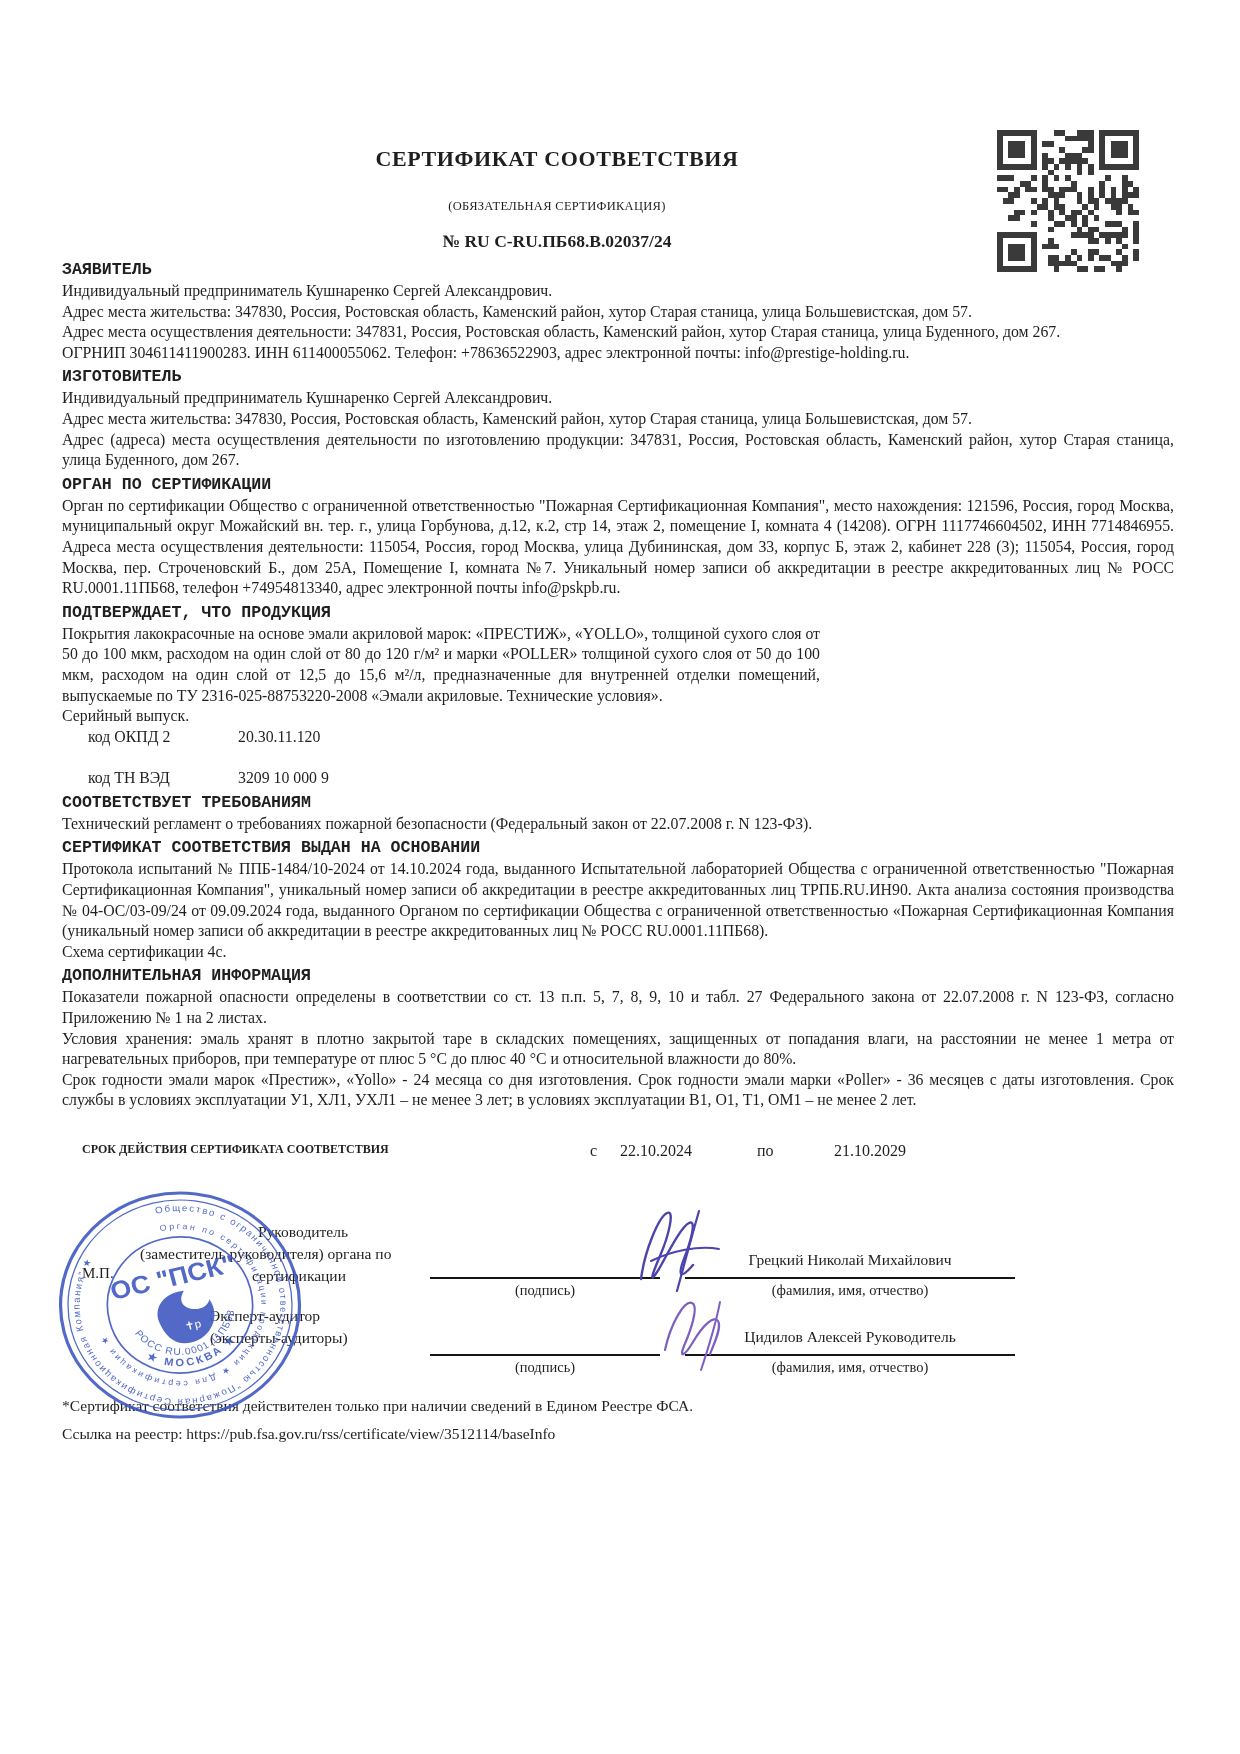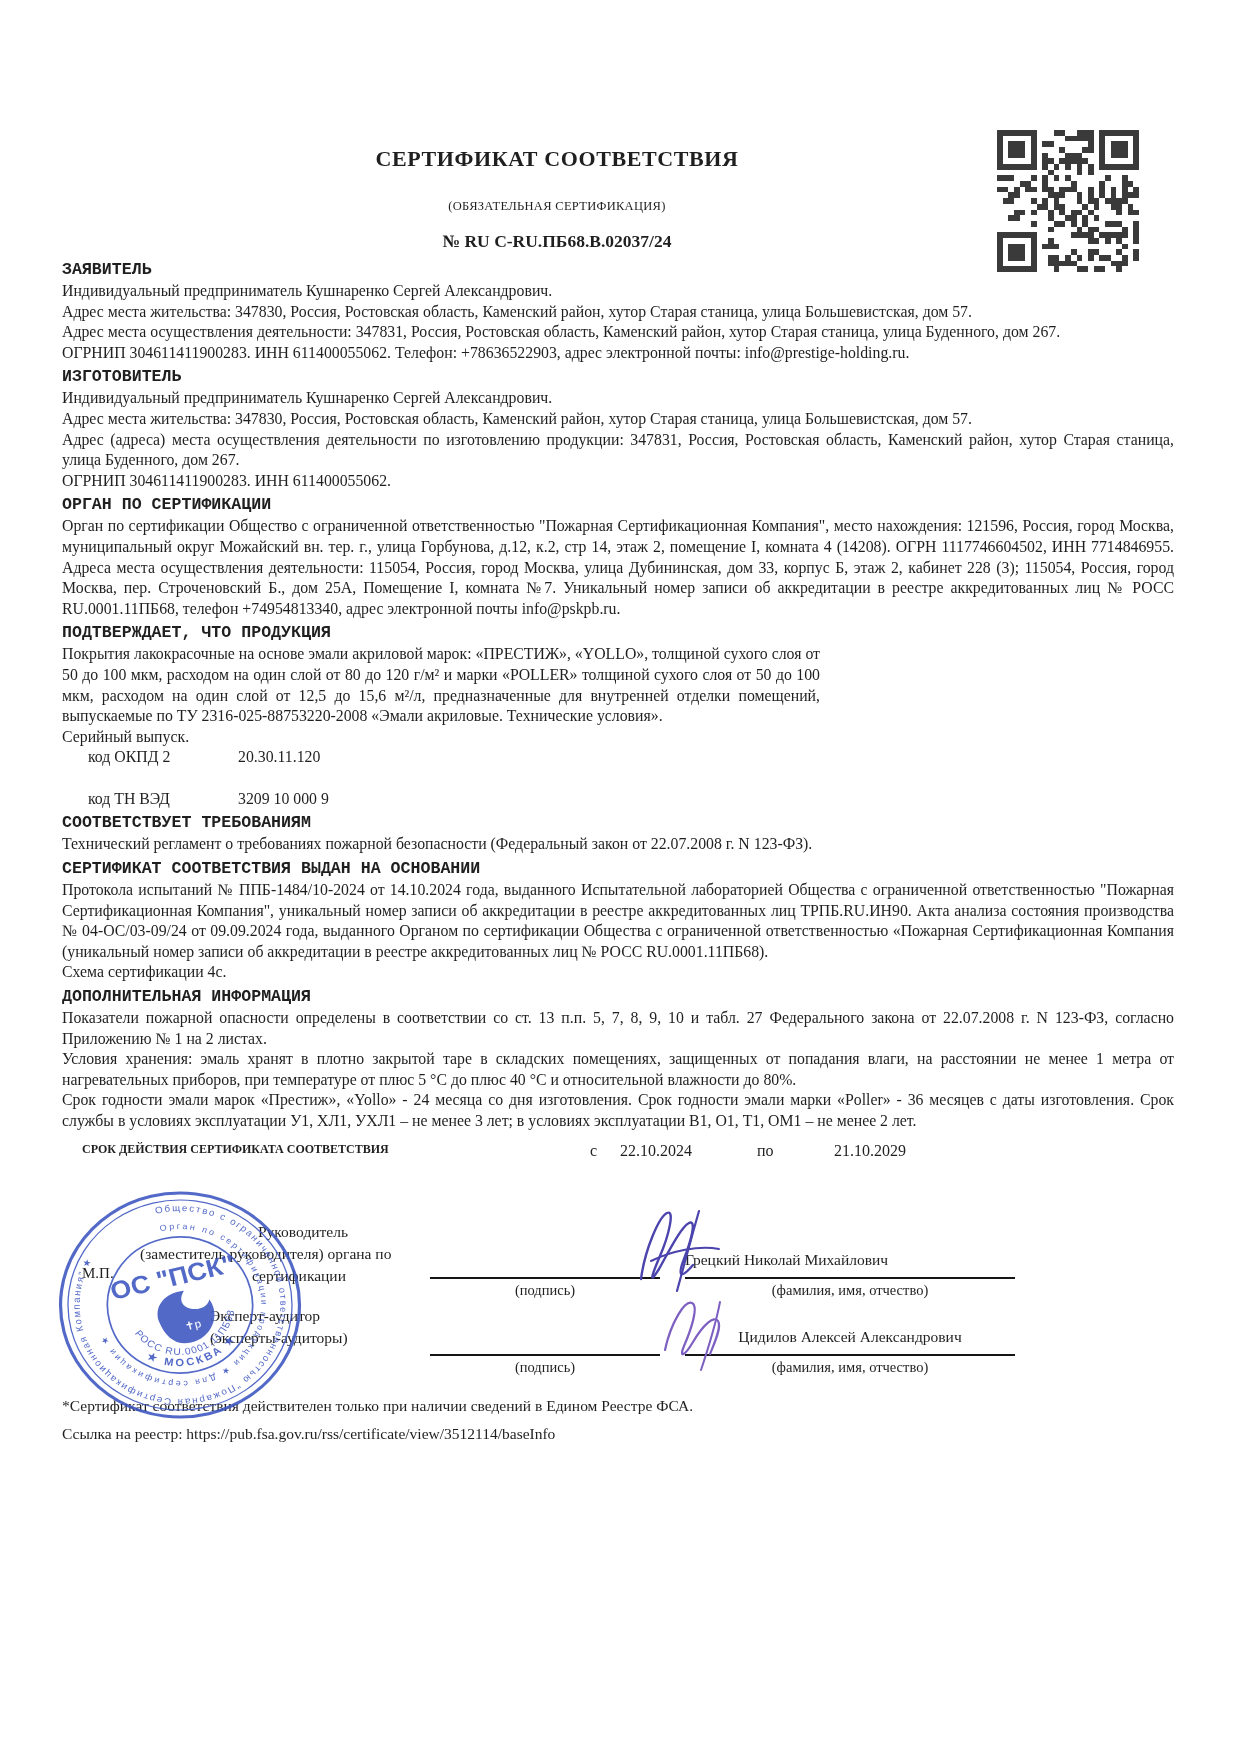--- a/index.html
+++ b/index.html
@@ -41,21 +41,21 @@
   .role-head { position:absolute; left:78px; top:36px; width:310px; line-height:22px; text-align:left; z-index:2; }
   .role-head .r1 { margin-left:118px; }
   .role-head .r3 { margin-left:112px; }
   .role-expert { position:absolute; left:148px; top:120px; line-height:22px; text-align:left; z-index:2; }
   .sig-svg { position:absolute; z-index:4; }
   .sig1 { left:545px; top:16px; }
   .sig2 { left:575px; top:103px; }
   .uline { border-bottom:2px solid #151515; }
   .line-mid1 { position:absolute; left:368px; top:66px; width:230px; height:26px; }
   .cap-mid1  { position:absolute; left:368px; top:97px; width:230px; text-align:center; font-size:14.5px; }
-  .name1     { position:absolute; left:623px; top:66px; width:330px; height:26px; text-align:left; font-size:15.5px; }
+  .name1     { position:absolute; left:623px; top:66px; width:330px; height:26px; text-align:center; font-size:15.5px; }
   .cap-name1 { position:absolute; left:623px; top:97px; width:330px; text-align:center; font-size:14.5px; }
   .line-mid2 { position:absolute; left:368px; top:143px; width:230px; height:26px; }
   .cap-mid2  { position:absolute; left:368px; top:174px; width:230px; text-align:center; font-size:14.5px; }
   .name2     { position:absolute; left:623px; top:143px; width:330px; height:26px; text-align:center; font-size:15.5px; }
   .cap-name2 { position:absolute; left:623px; top:174px; width:330px; text-align:center; font-size:14.5px; }
   .footnote1 { position:absolute; left:0; top:212px; text-align:left; }
   .footnote2 { position:absolute; left:0; top:240px; text-align:left; }
 </style>
 </head>
 <body>
@@ -358,21 +358,20 @@
       <div class="para">Адрес места жительства: 347830, Россия, Ростовская область, Каменский район, хутор Старая станица, улица Большевистская, дом 57.</div>
       <div class="para">Адрес места осуществления деятельности: 347831, Россия, Ростовская область, Каменский район, хутор Старая станица, улица Буденного, дом 267.</div>
       <div class="para">ОГРНИП 304611411900283. ИНН 611400055062. Телефон: +78636522903, адрес электронной почты: info@prestige-holding.ru.</div>
     </div>
 
     <div>
       <div class="sec-heading">ИЗГОТОВИТЕЛЬ</div>
       <div class="para">Индивидуальный предприниматель Кушнаренко Сергей Александрович.</div>
       <div class="para">Адрес места жительства: 347830, Россия, Ростовская область, Каменский район, хутор Старая станица, улица Большевистская, дом 57.</div>
       <div class="para">Адрес (адреса) места осуществления деятельности по изготовлению продукции: 347831, Россия, Ростовская область, Каменский район, хутор Старая станица, улица Буденного, дом 267.</div>
-      <div class="para">ОГРНИП 304611411900283. ИНН 611400055062.</div>
     </div>
 
     <div>
       <div class="sec-heading">ОРГАН ПО СЕРТИФИКАЦИИ</div>
       <div class="para">Орган по сертификации Общество с ограниченной ответственностью "Пожарная Сертификационная Компания", место нахождения: 121596, Россия, город Москва, муниципальный округ Можайский вн. тер. г., улица Горбунова, д.12, к.2, стр 14, этаж 2, помещение I, комната 4 (14208). ОГРН 1117746604502, ИНН 7714846955. Адреса места осуществления деятельности: 115054, Россия, город Москва, улица Дубининская, дом 33, корпус Б, этаж 2, кабинет 228 (3); 115054, Россия, город Москва, пер. Строченовский Б., дом 25А, Помещение I, комната №7. Уникальный номер записи об аккредитации в реестре аккредитованных лиц № РОСС RU.0001.11ПБ68, телефон +74954813340, адрес электронной почты info@pskpb.ru.</div>
     </div>
 
     <div>
       <div class="sec-heading">ПОДТВЕРЖДАЕТ, ЧТО ПРОДУКЦИЯ</div>
       <div class="product-row">
@@ -476,21 +475,21 @@
 
     <svg class="sig-svg sig2" width="120" height="85" viewBox="0 0 120 85">
       <g stroke="#7d5fc2" fill="none" stroke-linecap="round">
         <path stroke-width="2.2" d="M28,62 C34,34 48,12 55,15 C62,18 54,42 47,58 C42,70 47,69 56,54 C66,37 77,27 81,33 C85,39 77,56 73,66"></path>
         <path stroke-width="2" d="M83,14 C78,40 70,64 64,82"></path>
       </g>
     </svg>
 
     <div class="line-mid2 uline"></div>
     <div class="cap-mid2">(подпись)</div>
-    <div class="name2 uline">Цидилов Алексей Александрович</div>
+    <div class="name2 uline">Цидилов Алексей Руководитель</div>
     <div class="cap-name2">(фамилия, имя, отчество)</div>
 
     <div class="footnote1">*Сертификат соответствия действителен только при наличии сведений в Едином Реестре ФСА.</div>
     <div class="footnote2">Ссылка на реестр: https://pub.fsa.gov.ru/rss/certificate/view/3512114/baseInfo</div>
 
   </div>
 
 </div>
 
 </body></html>

